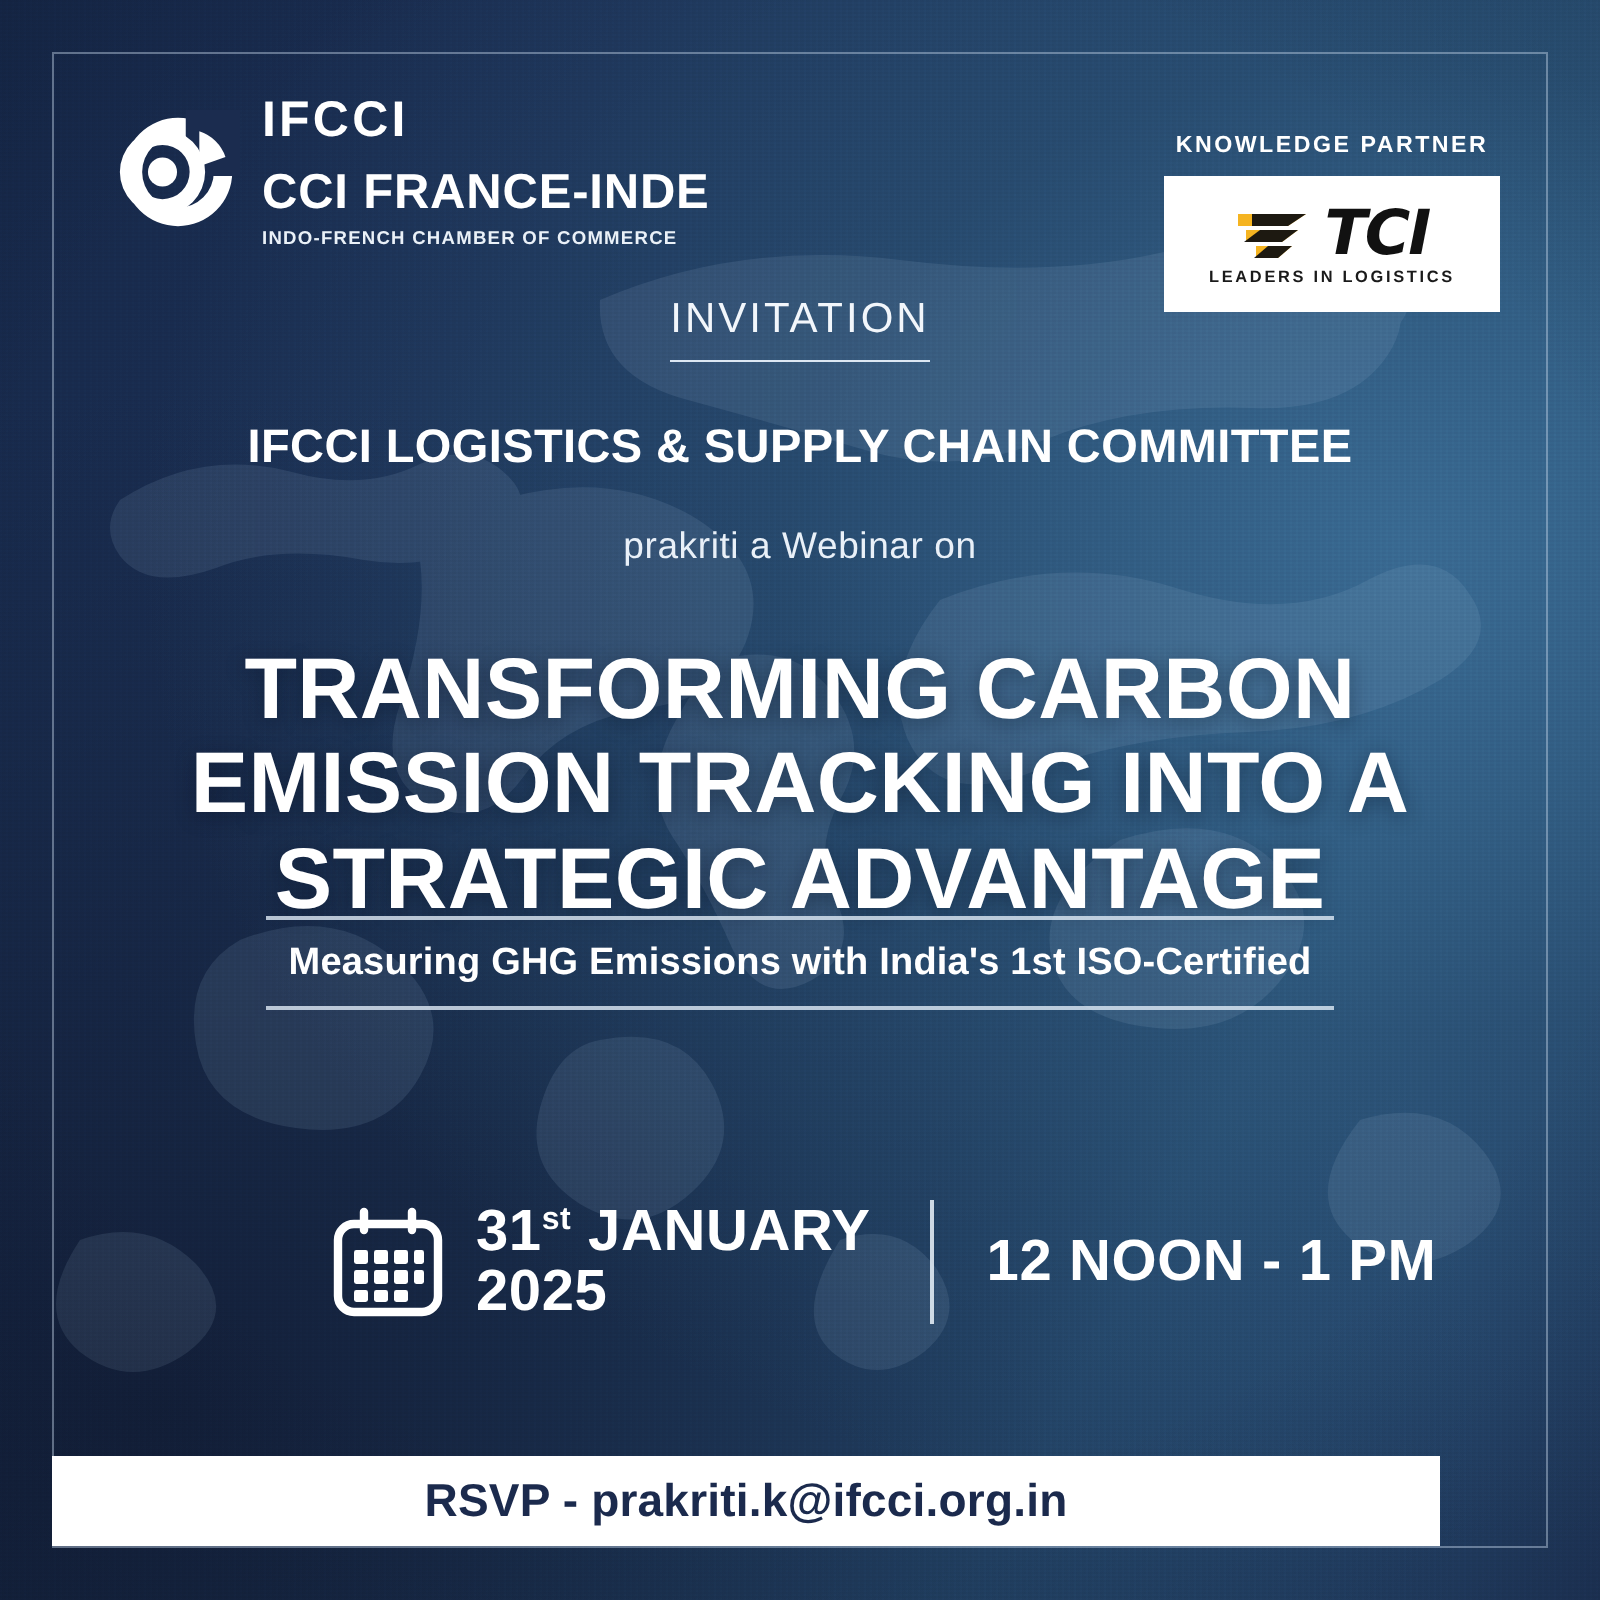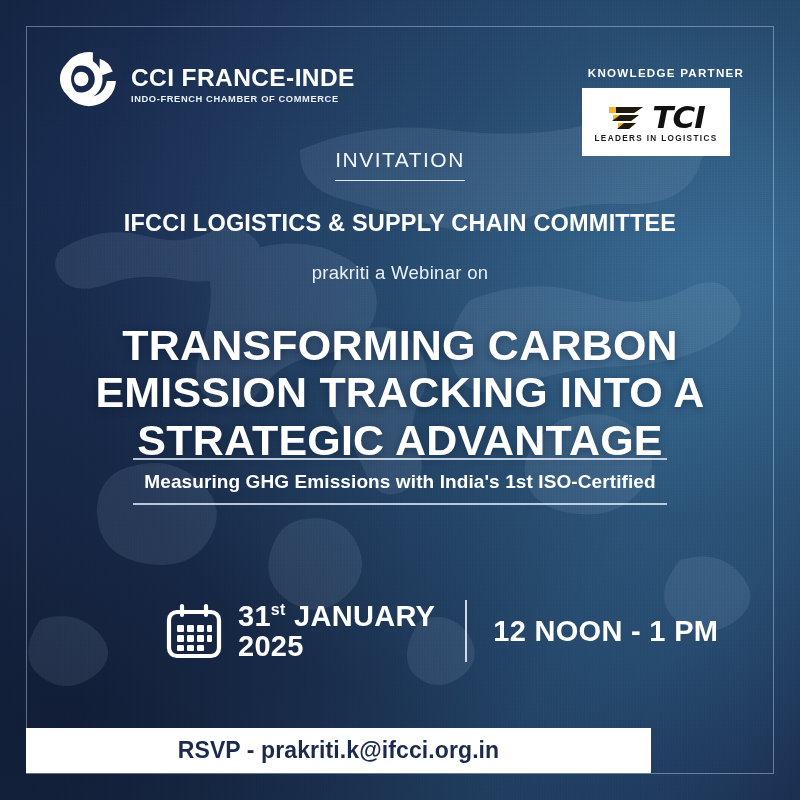--- a/index.html
+++ b/index.html
@@ -46,21 +46,21 @@
   .ifcci{position:absolute;left:58px;top:48px;display:flex;align-items:center;gap:11px;}
   .ifcci-mark{width:62px;height:62px;flex:0 0 62px;}
   .ifcci-words{display:flex;flex-direction:column;line-height:1;}
   .ifcci-l1{font-size:25px;font-weight:bold;color:#fff;letter-spacing:1.6px;}
   .ifcci-l2{font-size:24.5px;font-weight:bold;color:#fff;letter-spacing:.4px;margin-top:12px;}
   .ifcci-l3{font-size:9.3px;font-weight:bold;color:#eaf1f8;letter-spacing:.62px;margin-top:5px;}
 
   .partner{position:absolute;right:50px;top:30px;width:168px;text-align:center;}
   .partner-label{font-size:11.6px;font-weight:bold;color:#fff;letter-spacing:1.25px;margin-top:36px;}
   .tci-box{
-    margin-top:9px;background:#fff;height:68px;width:148px;
+    margin-top:9px;background:#fff;height:68px;width:168px;
     display:flex;align-items:center;justify-content:center;
   }
   .tci-inner{display:flex;flex-direction:column;align-items:center;gap:1px;}
   .tci-row{display:flex;align-items:center;gap:5px;}
   .tci-mark{width:40px;height:27px;}
   .tci-name{font-family:"DejaVu Sans",sans-serif;font-size:31px;font-weight:bold;font-style:italic;color:#111;letter-spacing:-1px;line-height:1;}
   .tci-tag{font-size:8.2px;font-weight:bold;color:#1a1a1a;letter-spacing:1.35px;}
 
   
   .invitation{
@@ -98,21 +98,21 @@
   .date-txt{
     margin-left:16px;color:#fff;font-weight:bold;font-size:29px;
     line-height:1.05;letter-spacing:.3px;white-space:nowrap;
   }
   .date-txt sup{font-size:16px;vertical-align:super;font-weight:bold;}
   .dt-div{width:2px;height:62px;background:rgba(235,243,250,.85);margin:0 26px 0 30px;}
   .time-txt{color:#fff;font-weight:bold;font-size:29px;letter-spacing:.3px;white-space:nowrap;}
 
   
   .rsvp{
-    position:absolute;left:26px;top:728px;width:625px;height:45px;
+    position:absolute;left:26px;top:728px;width:694px;height:45px;
     background:#fff;display:flex;align-items:center;justify-content:center;
   }
   .rsvp-txt{color:#1b2a4d;font-size:23px;font-weight:bold;letter-spacing:.1px;}
 </style>
 </head>
 <body>
 
 <div class="poster">
 
   <div class="worldmap">
@@ -145,20 +145,21 @@
         <svg viewBox="0 0 64 64" aria-hidden="true">
           <path fill="#ffffff" d="M32 4a28 28 0 1 0 0 56 28 28 0 0 0 0-56zm0 9.5a18.5 18.5 0 1 1 0 37 18.5 18.5 0 0 1 0-37z"></path>
           <path fill="#1b2c4f" d="M36 0h30v34H36z"></path>
           <path fill="#ffffff" d="M24 10a22 22 0 1 0 0 44 22 22 0 0 0 0-44zm0 8a14 14 0 1 1 0 28 14 14 0 0 1 0-28z"></path>
           <circle cx="24" cy="32" r="7.5" fill="#ffffff"></circle>
           <path fill="#ffffff" d="M43 11a21 21 0 0 1 13.5 13.3L43 29z"></path>
           <path fill="#ffffff" d="M41 32.5l13.5 4.2A21 21 0 0 1 41 49.8z" opacity="0"></path>
         </svg>
       </span>
       <span class="ifcci-words">
+        <span class="ifcci-l1">IFCCI</span>
         <span class="ifcci-l2">CCI FRANCE-INDE</span>
         <span class="ifcci-l3">INDO-FRENCH CHAMBER OF COMMERCE</span>
       </span>
     </div>
 
     <div class="partner">
       <div class="partner-label">KNOWLEDGE PARTNER</div>
       <div class="tci-box">
         <div class="tci-inner">
           <div class="tci-row">

